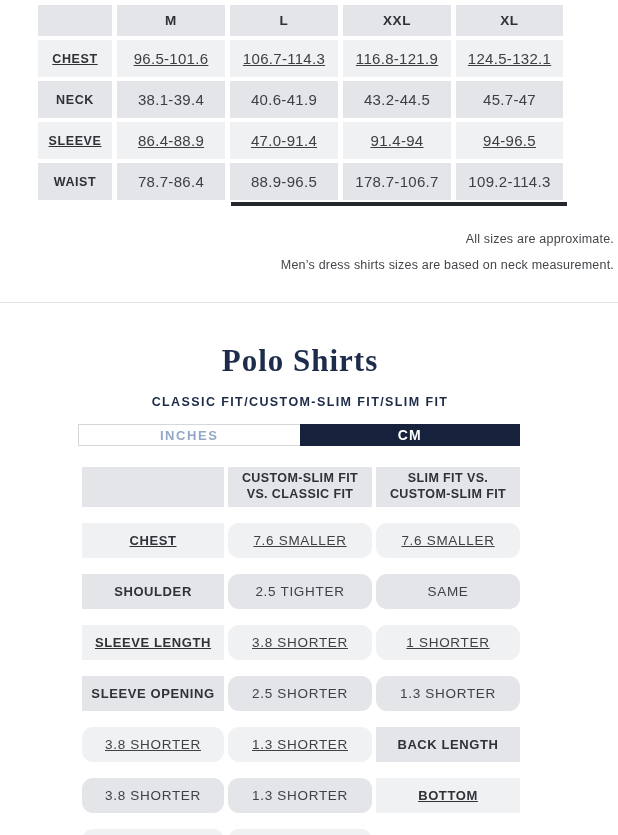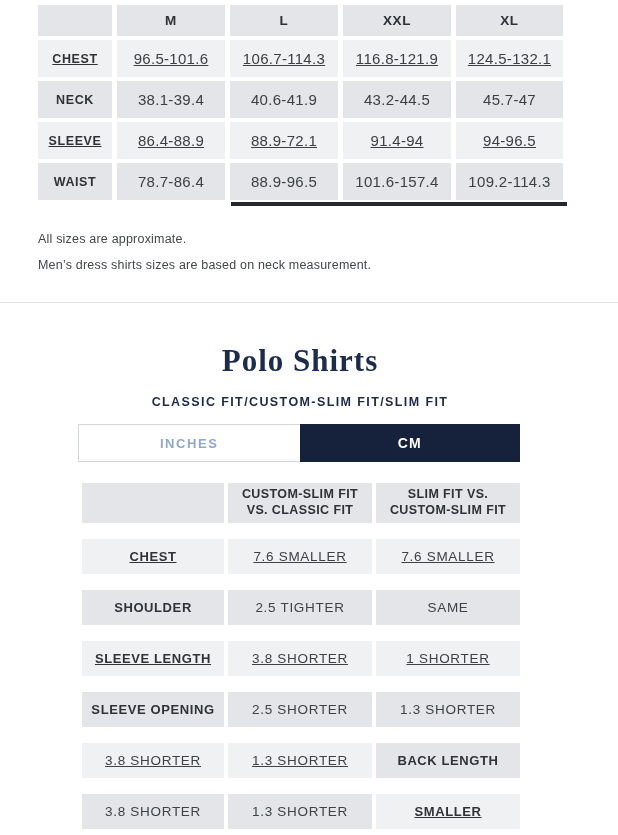--- a/index.html
+++ b/index.html
@@ -18,21 +18,21 @@
   .cell { display:flex; align-items:center; justify-content:center; text-align:center; }
   .shade-dark  { background:#e3e5e8; }
   .shade-light { background:#f0f1f3;text-decoration:underline; }
   .col-head  { font-weight:bold; font-size:13.5px; letter-spacing:.6px; color:#2e3236; }
   .row-label { font-weight:bold; font-size:12.5px; letter-spacing:.6px; color:#2e3236; }
   .val       { font-size:15px; color:#3c4044; letter-spacing:.3px;text-align:center; }
 
   .hscrollbar { margin:2px 0 0 231px; width:336px; height:4px; background:#24282c; }
 
   
-  .notes { margin:26px 4px 0 38px; }
+  .notes { margin:26px 4px 0 38px;text-align:right; }
   .notes p { font-size:12.5px; color:#43474b; letter-spacing:.2px; margin:0 0 12px 0; }
 
   .divider { border:none; border-top:1px solid #e4e4e6; margin:30px 0 0 0; }
 
   
   .polo { width:600px; text-align:center; }
   .polo-title {
     margin-top:40px;
     font-family:"Liberation Serif", serif;
     font-weight:700;
@@ -42,21 +42,21 @@
     color:#1e2c4c;
   }
   .polo-subtitle {
     margin-top:16px;
     font-size:12.5px;
     font-weight:bold;
     letter-spacing:1.4px;
     color:#1d2b47;
   }
 
-  .unit-toggle { margin:15px 0 0 78px; width:442px; height:38px; display:flex; }
+  .unit-toggle { margin:15px 0 0 78px; width:442px; height:22px; display:flex; }
   .toggle-half { flex:1; display:flex; align-items:center; justify-content:center; cursor:pointer; }
   .toggle-inches {
     background:#ffffff; border:1px solid #d5d7d9; border-right:none;
     color:#93a8c4; font-weight:bold; font-size:13px; letter-spacing:1.6px;
   }
   .toggle-cm {
     background:#16213c; color:#ffffff; font-weight:bold; font-size:14px; letter-spacing:1px;
   }
 
   
@@ -65,21 +65,21 @@
     display:grid;
     grid-template-columns:142px 144px 144px;
     grid-template-rows:40px repeat(7,35px);
     gap:16px 4px;
   }
   .fit-head {
     font-weight:bold; font-size:12.5px; line-height:1.25; letter-spacing:.4px;
     color:#2e3236; white-space:pre-line;
   }
   .fit-label { font-weight:bold; font-size:13px; letter-spacing:.6px; color:#2f3337; }
-  .fit-val   { font-size:13.5px; letter-spacing:.7px; color:#3e4246; }
+  .fit-val   { font-size:13.5px; letter-spacing:.7px; color:#3e4246;border-radius:11px; }
 </style>
 </head>
 <body>
 
 <div class="page">
 
   <div class="top-table">
       <div class="cell shade-dark"></div>
       <div class="cell shade-dark col-head">M</div>
       <div class="cell shade-dark col-head">L</div>
@@ -90,27 +90,27 @@
       <div class="cell shade-light val">106.7-114.3</div>
       <div class="cell shade-light val">116.8-121.9</div>
       <div class="cell shade-light val">124.5-132.1</div>
       <div class="cell shade-dark row-label">NECK</div>
       <div class="cell shade-dark val">38.1-39.4</div>
       <div class="cell shade-dark val">40.6-41.9</div>
       <div class="cell shade-dark val">43.2-44.5</div>
       <div class="cell shade-dark val">45.7-47</div>
       <div class="cell shade-light row-label">SLEEVE</div>
       <div class="cell shade-light val">86.4-88.9</div>
-      <div class="cell shade-light val">88.9-72.1</div>
+      <div class="cell shade-light val">47.0-91.4</div>
       <div class="cell shade-light val">91.4-94</div>
       <div class="cell shade-light val">94-96.5</div>
       <div class="cell shade-dark row-label">WAIST</div>
       <div class="cell shade-dark val">78.7-86.4</div>
       <div class="cell shade-dark val">88.9-96.5</div>
-      <div class="cell shade-dark val">101.6-157.4</div>
+      <div class="cell shade-dark val">178.7-106.7</div>
       <div class="cell shade-dark val">109.2-114.3</div>
     </div>
 
   <div class="hscrollbar"></div>
 
   <div class="notes">
     <p>All sizes are approximate.</p>
     <p>Men’s dress shirts sizes are based on neck measurement.</p>
   </div>
 
@@ -141,19 +141,19 @@
         <div class="cell shade-light fit-val">3.8 SHORTER</div>
         <div class="cell shade-light fit-val">1 SHORTER</div>
         <div class="cell shade-dark fit-label">SLEEVE OPENING</div>
         <div class="cell shade-dark fit-val">2.5 SHORTER</div>
         <div class="cell shade-dark fit-val">1.3 SHORTER</div>
         <div class="cell shade-light fit-val">3.8 SHORTER</div>
         <div class="cell shade-light fit-val">1.3 SHORTER</div>
         <div class="cell shade-dark fit-label">BACK LENGTH</div>
         <div class="cell shade-dark fit-val">3.8 SHORTER</div>
         <div class="cell shade-dark fit-val">1.3 SHORTER</div>
-        <div class="cell shade-light fit-label">SMALLER</div>
+        <div class="cell shade-light fit-label">BOTTOM</div>
         <div class="cell shade-light fit-val">7.6 SMALLER</div>
         <div class="cell shade-light fit-val">5 SMALLER</div>
       </div>
   </div>
 
 </div>
 
 </body></html>

